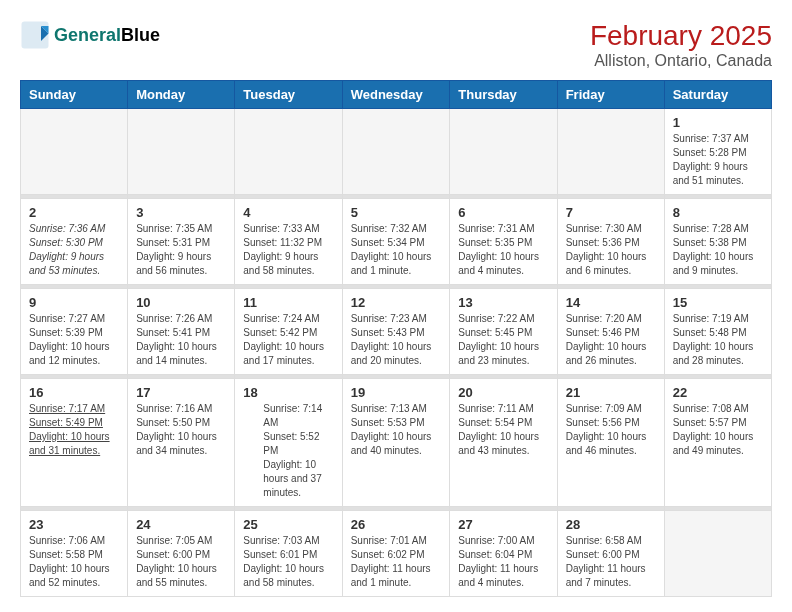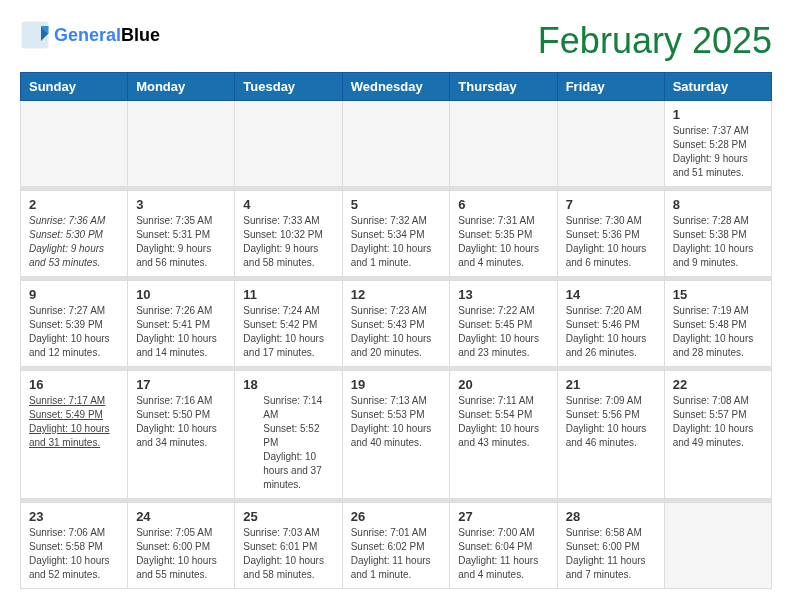--- a/index.html
+++ b/index.html
@@ -19,21 +19,21 @@
     .logo {
       display: flex;
       align-items: center;
       gap: 4px;
     }
     .logo-icon {
       width: 30px;
       height: 30px;
     }
     .title-block { text-align: right; }
-    .main-title { font-size: 36px; color: #15803d; font-weight: normal; }
+    .main-title { font-size: 28px; color: #b91c1c; font-weight: normal; }
     .subtitle { font-size: 16px; color: #555; }
     .calendar {
       width: 100%;
       border-collapse: collapse;
       border: 1px solid #ccc;
     }
     .calendar th {
       background: #1a6faf;
       color: white;
       text-align: left;
@@ -72,26 +72,27 @@
 
 <div class="header">
   <div class="logo">
     <svg class="logo-icon" viewBox="0 0 40 40">
       <rect x="2" y="2" width="36" height="36" rx="4" fill="#1a6faf" opacity="0.15"></rect>
       <polygon points="28,8 38,18 28,28" fill="#1a6faf"></polygon>
       <polygon points="28,8 38,8 38,18" fill="#2a8fd0"></polygon>
     </svg>
     <div>
       <div>
-        <span style="color:#3b82f6; font-size:18px; font-weight:bold;">General</span><span style="color:#000000; font-size:18px; font-weight:bold;">Blue</span>
+        <span style="color:#0f766e; font-size:18px; font-weight:bold;">General</span><span style="color:#000000; font-size:18px; font-weight:bold;">Blue</span>
       </div>
     </div>
   </div>
   <div class="title-block">
     <div class="main-title">February 2025</div>
+    <div class="subtitle">Alliston, Ontario, Canada</div>
   </div>
 </div>
 
 <table class="calendar">
   <thead>
     <tr>
     <th>Sunday</th>
         <th>Monday</th>
         <th>Tuesday</th>
         <th>Wednesday</th>
@@ -133,21 +134,21 @@
         </td>
         <td>
           <span class="day-number">3</span>
           <div class="day-info" style="white-space: pre-line;">Sunrise: 7:35 AM
 Sunset: 5:31 PM
 Daylight: 9 hours and 56 minutes.</div>
         </td>
         <td>
           <span class="day-number">4</span>
           <div class="day-info" style="white-space: pre-line;">Sunrise: 7:33 AM
-Sunset: 10:32 PM
+Sunset: 11:32 PM
 Daylight: 9 hours and 58 minutes.</div>
         </td>
         <td>
           <span class="day-number">5</span>
           <div class="day-info" style="white-space: pre-line;">Sunrise: 7:32 AM
 Sunset: 5:34 PM
 Daylight: 10 hours and 1 minute.</div>
         </td>
         <td>
           <span class="day-number">6</span>

